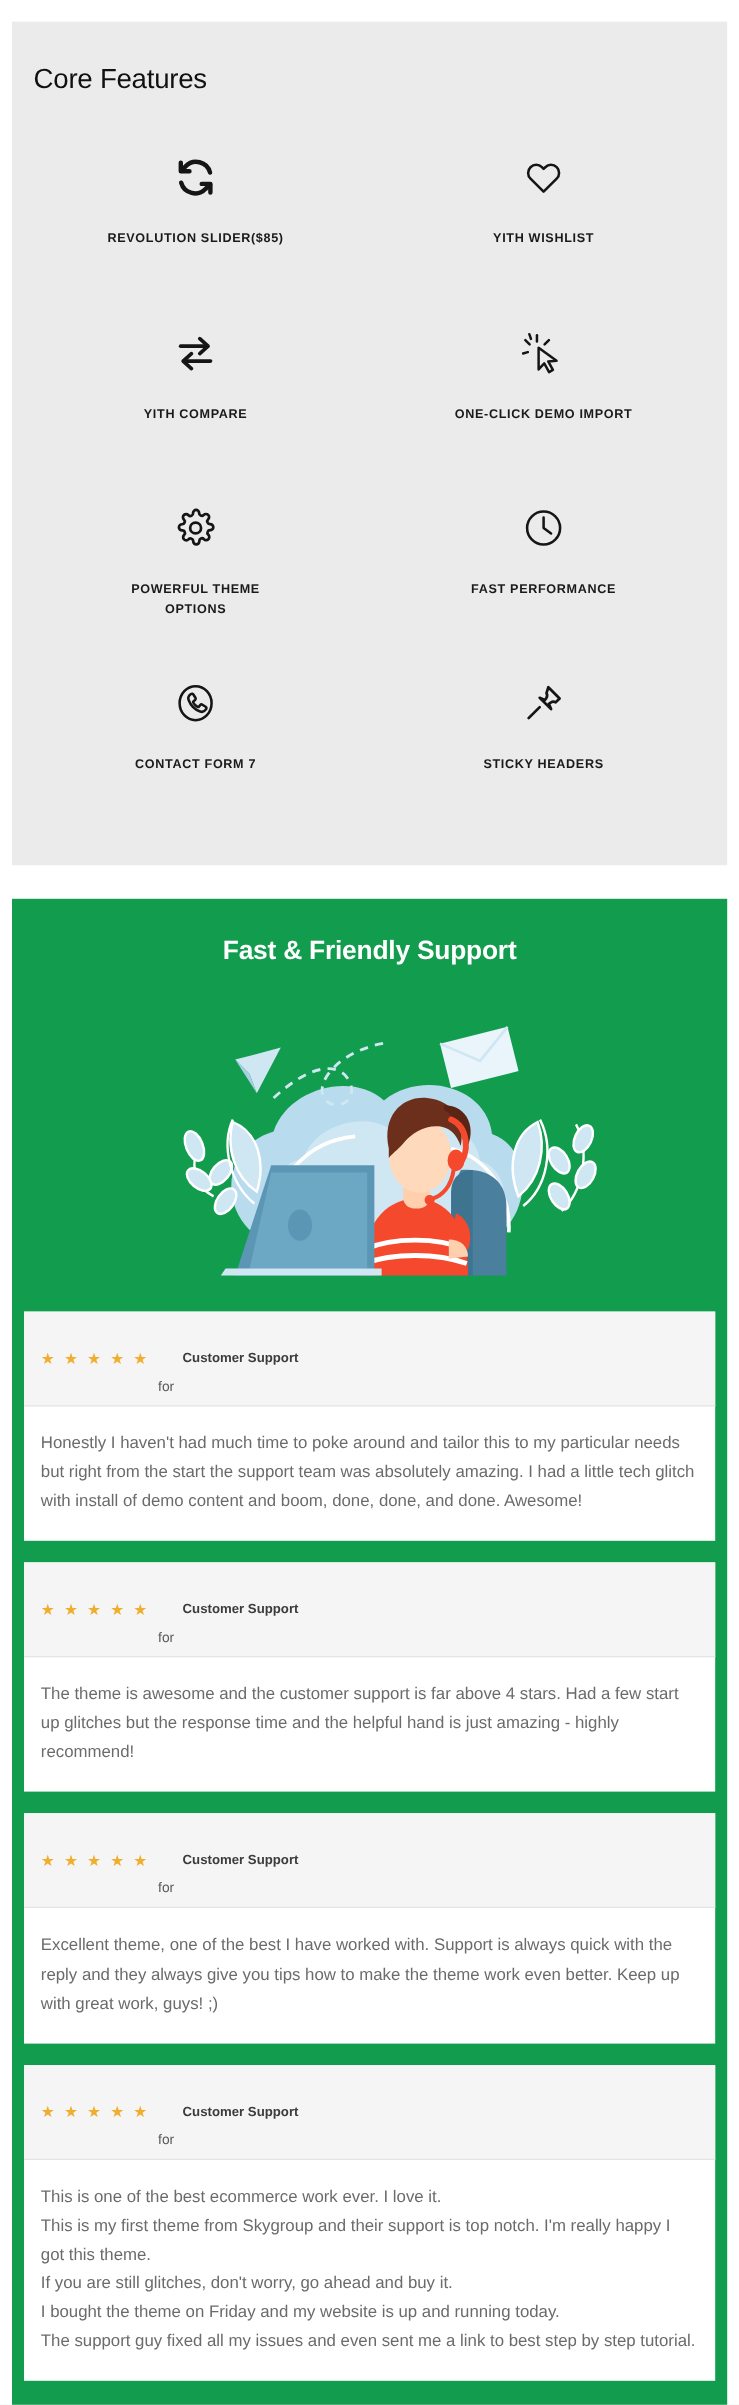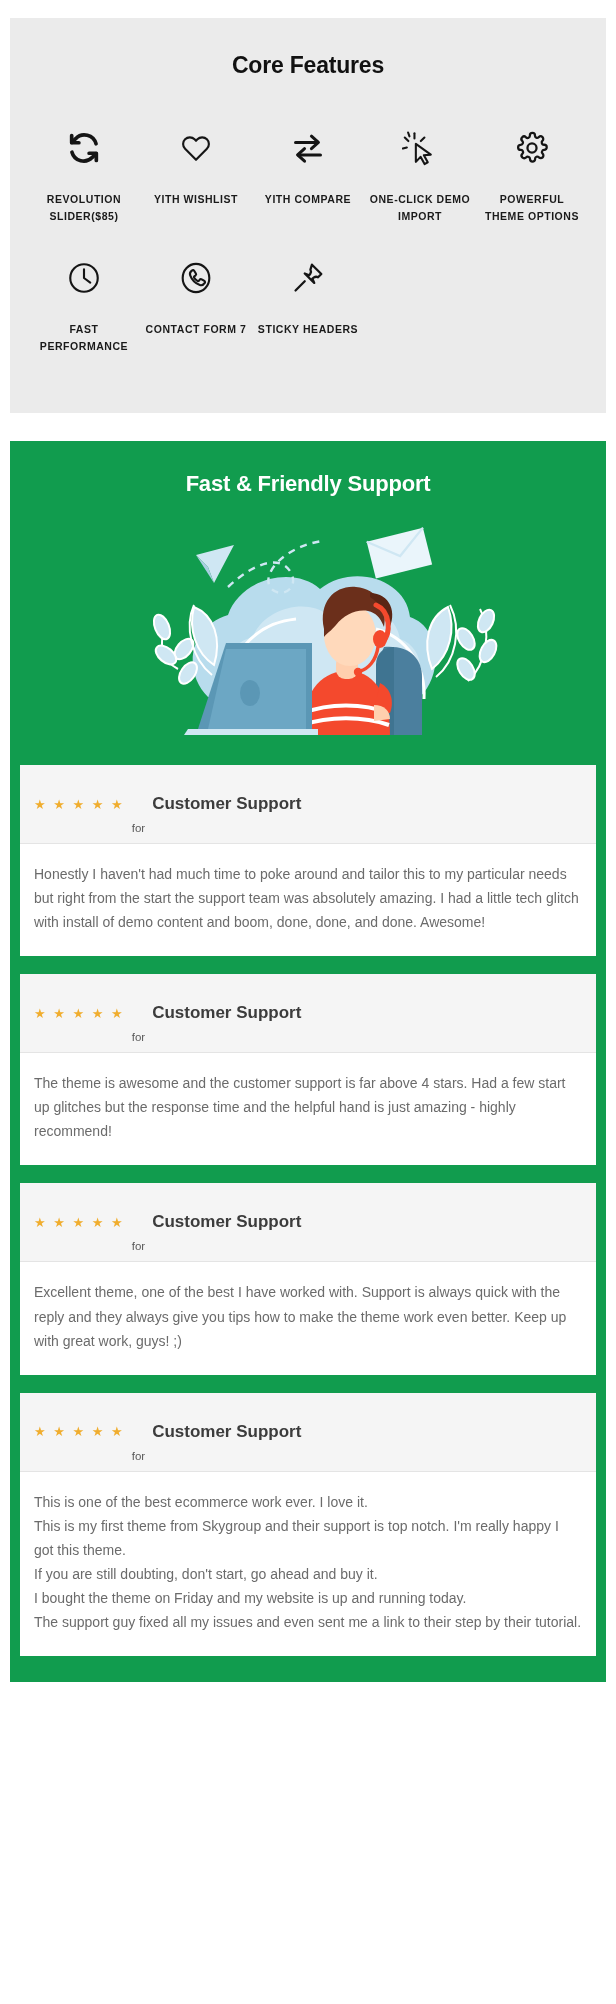--- a/index.html
+++ b/index.html
@@ -10,31 +10,32 @@
   }
   body { width: 616px; height: 2004px; overflow: hidden; }
 
   
   .features-panel {
     margin: 18px 10px 0 10px;
     background: #ebebeb;
     padding: 34px 18px 42px 18px;
   }
   .features-title {
-    text-align: center;
+    text-align: left;
     font-size: 23px;
-    font-weight: bold;
+    font-weight: normal;
     color: #111111;
     letter-spacing: -0.2px;
     margin-bottom: 36px;
   }
   .features-grid {
     display: grid;
-    grid-template-columns: repeat(5, 1fr);
+    grid-template-columns: repeat(2, 1fr);
     row-gap: 4px;
+    gap: 20px;
   }
   .feature-cell {
     display: flex;
     flex-direction: column;
     align-items: center;
     padding: 10px 4px 14px 4px;
     min-height: 126px;
   }
   .feature-cell.center-single { grid-column: 2 / 3; }
   .feature-icon {
@@ -61,20 +62,21 @@
     margin: 28px 10px 0 10px;
     background: #119c4e;
     padding: 30px 0 26px 0;
   }
   .support-title {
     text-align: center;
     font-size: 22px;
     font-weight: bold;
     color: #ffffff;
     letter-spacing: -0.2px;
+    margin-bottom: 20px;
   }
   .support-illustration {
     display: block;
     margin: 0 auto 28px auto;
   }
 
   
   .testimonials { padding: 0 10px; }
   .testimonial {
     background: #ffffff;
@@ -94,21 +96,21 @@
   .stars {
     color: #f0ad2e;
     font-size: 13px;
     letter-spacing: 2px;
     line-height: 1;
   }
   .head-for { color: #5a5a5a; font-size: 11.5px; margin-top: 48px; }
   .head-subject {
     color: #3c3c3c;
     font-weight: bold;
-    font-size: 17px;
+    font-size: 11px;
   }
   .testimonial-body {
     padding: 18px 14px 22px 14px;
     font-size: 14px;
     line-height: 1.72;
     color: #6b6b6b;
   }
   .testimonial-body .line { display: block; }
 </style>
 </head>
@@ -316,20 +318,20 @@
 
     <article class="testimonial">
       <div class="testimonial-head">
         <span class="stars">★ ★ ★ ★ ★</span>
         <span class="head-for">for</span>
         <span class="head-subject">Customer Support</span>
       </div>
       <div class="testimonial-body">
         <span class="line">This is one of the best ecommerce work ever. I love it.</span>
         <span class="line">This is my first theme from Skygroup and their support is top notch. I'm really happy I got this theme.</span>
-        <span class="line">If you are still doubting, don't start, go ahead and buy it.</span>
+        <span class="line">If you are still glitches, don't worry, go ahead and buy it.</span>
         <span class="line">I bought the theme on Friday and my website is up and running today.</span>
-        <span class="line">The support guy fixed all my issues and even sent me a link to their step by their tutorial.</span>
+        <span class="line">The support guy fixed all my issues and even sent me a link to best step by step tutorial.</span>
       </div>
     </article>
 
   </div>
 </section>
 
 </body></html>

